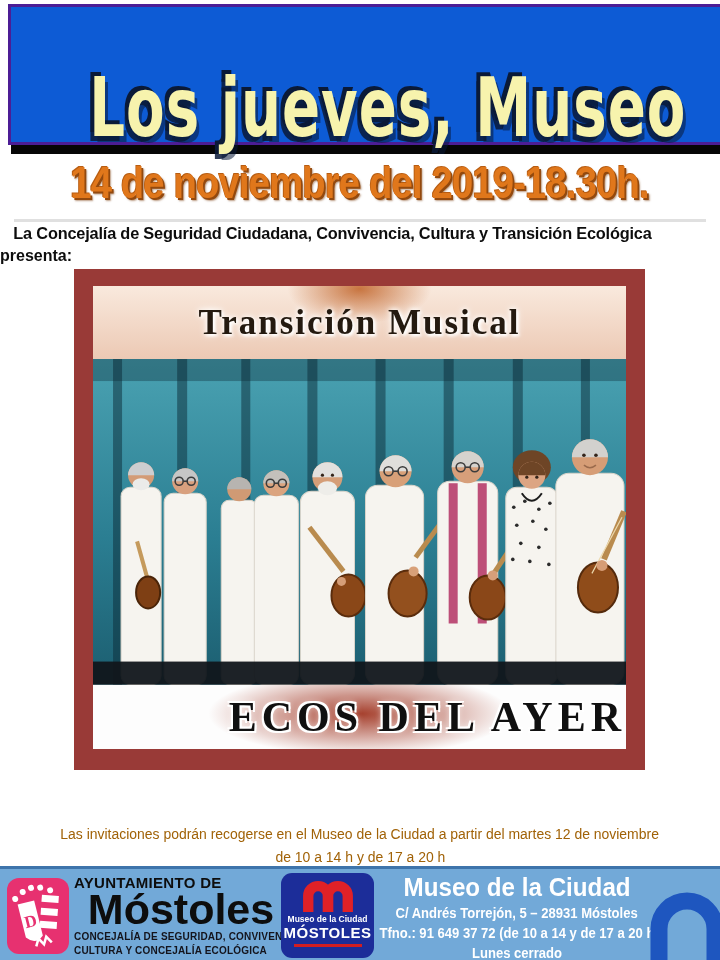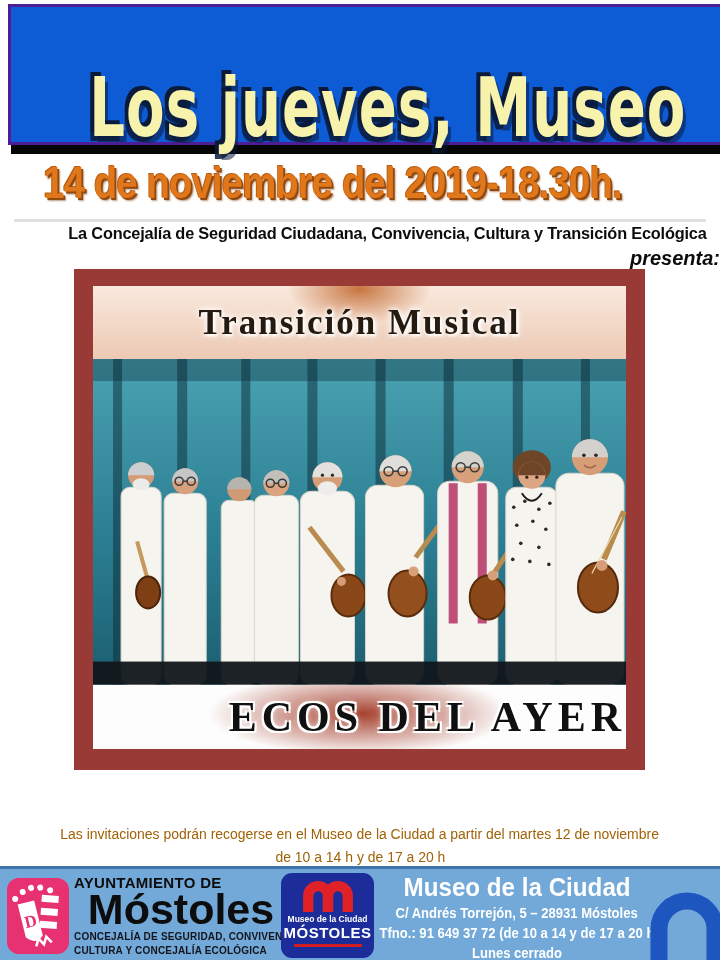--- a/index.html
+++ b/index.html
@@ -16,30 +16,30 @@
     display:flex; align-items:flex-end; justify-content:center;padding-left:31px;
   }
   .banner-title {
     margin:0; font-family:"DejaVu Sans", sans-serif; font-weight:bold;
     font-size:58px; letter-spacing:1px; color:#f7f3ad; white-space:nowrap;
     transform:scale(0.97,1.42);
     text-shadow:-4px -3px 0 #0a1a38, -4px 3px 0 rgba(10,26,56,.85), 3px 4px 0 rgba(10,26,56,.55);
   }
 
   
-  .event-date { position:absolute; top:158px; width:100%; text-align:left; white-space:nowrap; }
+  .event-date { position:absolute; top:158px; width:100%; text-align:center; white-space:nowrap; }
   .event-date span {
     display:inline-block; transform:scaleX(0.87); transform-origin:center;
     font-size:44px; font-weight:bold; letter-spacing:-1px; color:#e0771b;
     text-shadow:2px 2px 0 #93490e, -1px -1px 0 #b85d12, 3px 3px 2px rgba(120,58,10,.5);
   }
   .date-rule { position:absolute; top:219px; left:14px; right:14px; height:3px; background:#e0e0e0; }
-  .presenter { position:absolute; top:224px; width:100%; text-align:right; color:#0d0d0d; font-weight:bold; }
+  .presenter { position:absolute; top:224px; width:100%; text-align:left; color:#0d0d0d; font-weight:bold; }
   .presenter .line1 { display:inline-block; transform:scaleX(0.96); font-size:17px; letter-spacing:-0.2px; white-space:nowrap; }
-  .presenter .line2 { font-size:20px; margin-top:3px;font-style:italic; }
+  .presenter .line2 { font-size:16px; margin-top:3px; }
 
   
   .photo-frame { position:absolute; left:74px; top:269px; width:571px; height:501px; background:#993a37; }
   .photo { position:absolute; left:19px; top:17px; right:19px; bottom:22px; display:flex; flex-direction:column; background:#fff; }
   .photo-head {
     height:73px; flex:0 0 73px; display:flex; align-items:center; justify-content:center;
     background:radial-gradient(100px 48px at 50% 4%, rgba(186,84,20,.78), rgba(186,84,20,0) 72%),
                linear-gradient(#f9e9dd, #ecc9b4);
   }
   .photo-head-title {

